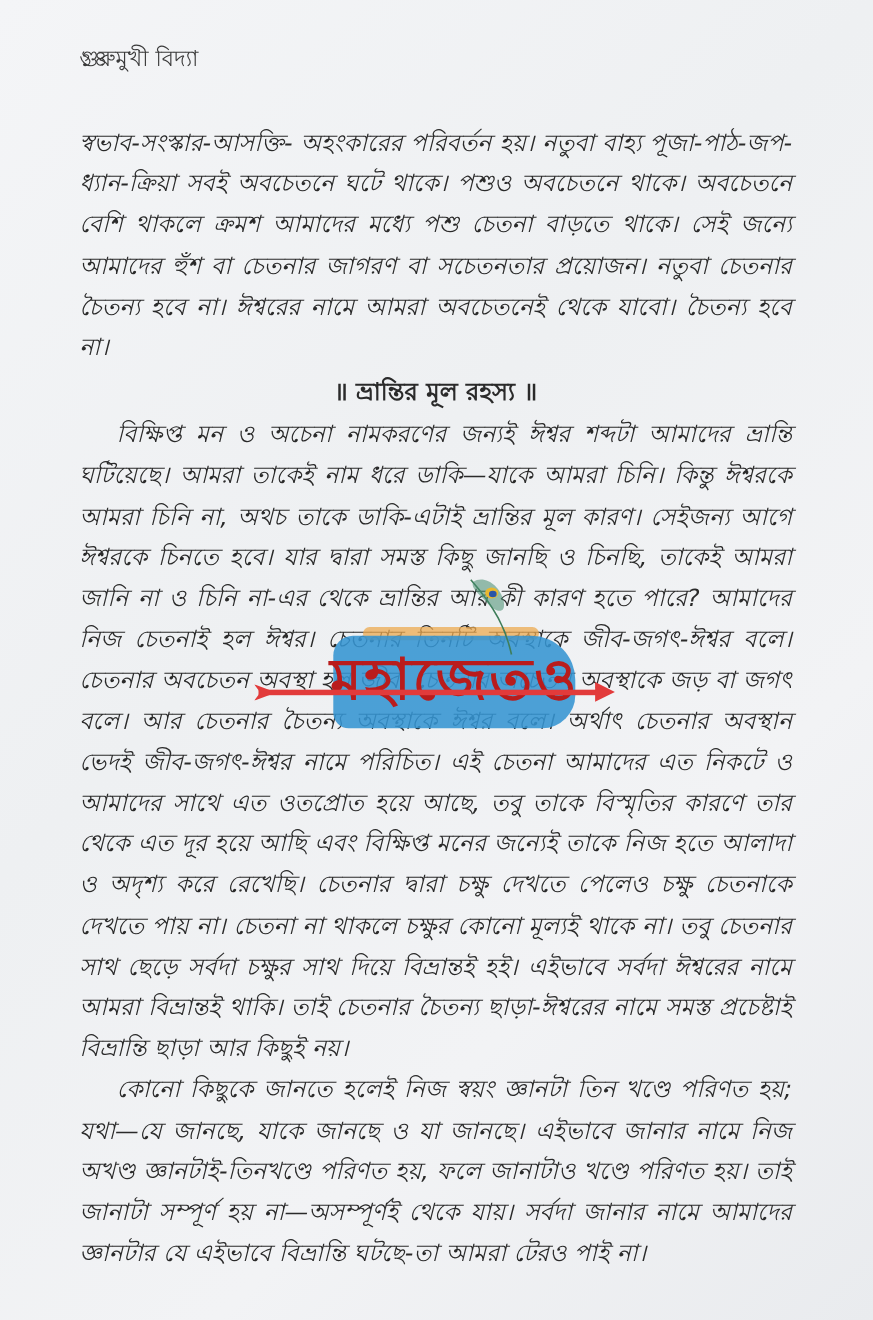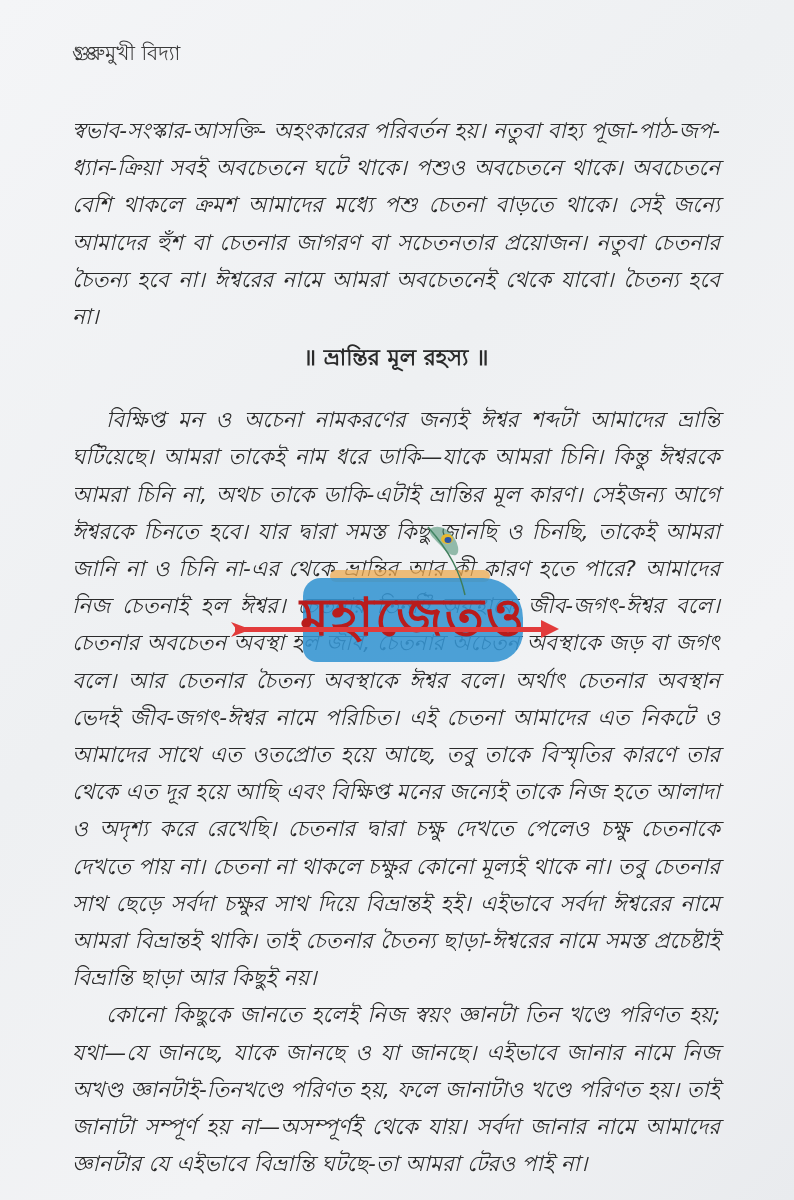--- a/index.html
+++ b/index.html
@@ -22,21 +22,21 @@
     font-size: 20px; color: #3a3a3a;
   }
   .body-text {
     position: absolute; top: 112px; left: 72px; width: 648px;
     font-size: 21.5px; line-height: 37.2px;
     text-align: justify;
   }
   .para { margin: 0; text-align: justify; text-align-last: left; font-style: italic; }
   .para.indent { text-indent: 34px; }
   .section-heading {
-    text-align: center; font-weight: bold; margin: 4px 0 24px 0;
+    text-align: center; font-weight: bold; margin: 4px 0 0 0;
     font-size: 22px; line-height: 38px;
   }
   .watermark {
     position: absolute; left: 235px; top: 525px; width: 320px; height: 140px;
     pointer-events: none;
   }
   .wm-logo {
     position: absolute; left: 68px; top: 53px; width: 220px; height: 84px;
     background: rgba(52, 148, 210, 0.88);
     border-radius: 18px 40px 30px 14px;

